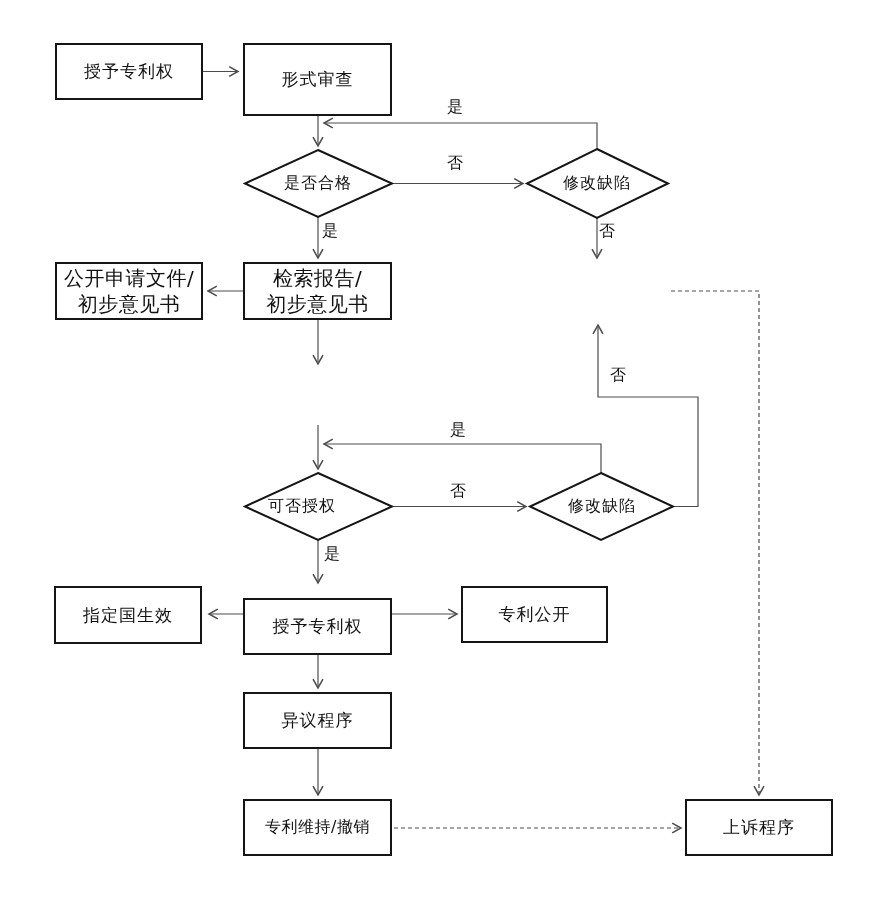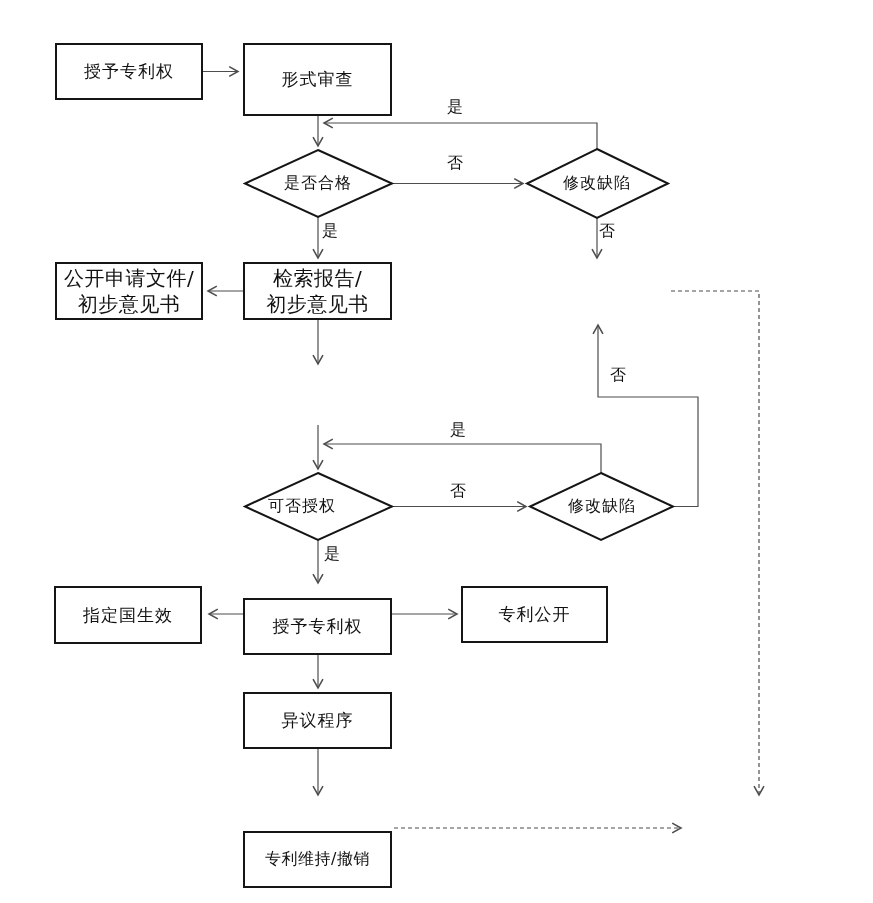--- a/index.html
+++ b/index.html
@@ -21,21 +21,21 @@
     z-index:2;
     line-height:1.3;
   }
   .box{
     background:#ffffff;
     border:2px solid #151515;
     font-size:17px;
     letter-spacing:1px;
   }
   .box.small{font-size:20px;letter-spacing:0.5px;text-align:right;}
-  .box.mid{font-size:16px;letter-spacing:0.5px;margin-top:32px;}
+  .box.mid{font-size:16px;letter-spacing:0.5px;}
   .diamond-label{
     background:transparent;
     font-size:16px;
     letter-spacing:1px;
     z-index:3;
     justify-content:center;
   }
   .edge-label{
     position:absolute;
     z-index:3;
@@ -122,20 +122,23 @@
   </div>
 
   <div class="node box" style="left:243px;top:692px;width:149px;height:57px">
     <span>异议程序</span>
   </div>
 
   <div class="node box mid" style="left:243px;top:799px;width:149px;height:57px">
     <span>专利维持/撤销</span>
   </div>
 
+  <div class="node box" style="left:685px;top:799px;width:148px;height:57px">
+    <span>上诉程序</span>
+  </div>
 
   <div class="node diamond-label" style="left:253px;top:167px;width:130px;height:33px">
     <span>是否合格</span>
   </div>
   <div class="node diamond-label" style="left:532px;top:167px;width:130px;height:33px">
     <span>修改缺陷</span>
   </div>
   <div class="node diamond-label" style="left:237px;top:490px;width:130px;height:33px">
     <span>可否授权</span>
   </div>

